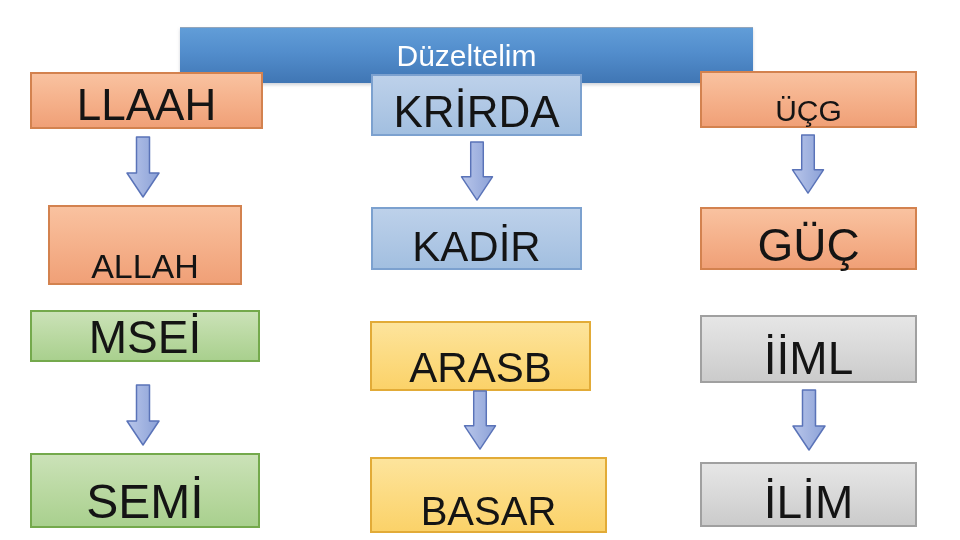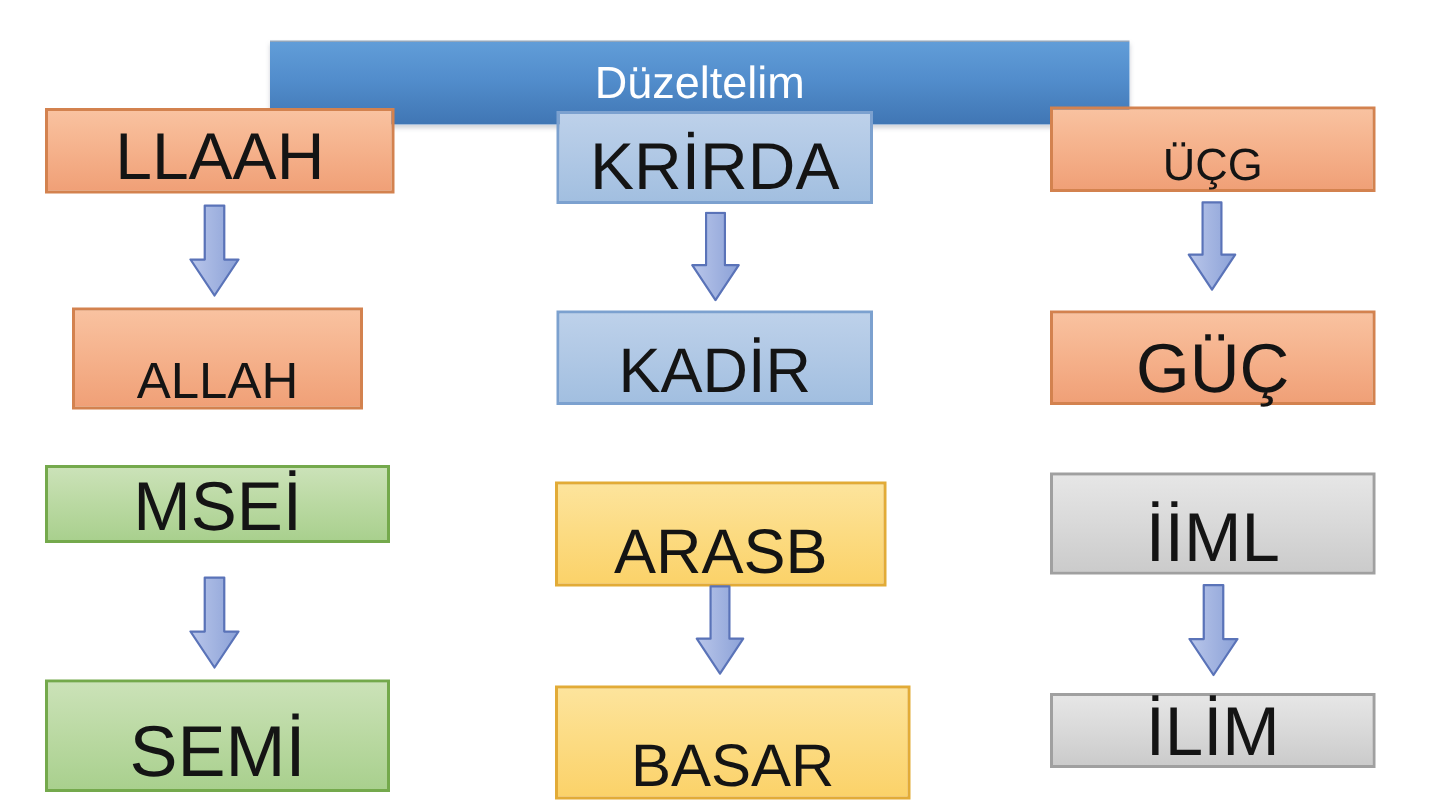--- a/index.html
+++ b/index.html
@@ -65,21 +65,21 @@
   </div>
 
   <div class="box salmon" style="left:30px;top:72px;width:233px;height:57px;font-size:44px;">
     <span>LLAAH</span>
   </div>
 
   <svg class="arrow" style="left:126px;top:136px;" width="34" height="62" viewBox="0 0 34 62">
     <polygon points="10.5,1 23.5,1 23.5,37 33,37 17,61 1,37 10.5,37" fill="url(#arrowGrad)" stroke="#5a73b8" stroke-width="1.5" stroke-linejoin="round"></polygon>
   </svg>
 
-  <div class="box salmon" style="left:48px;top:205px;width:194px;height:68px;font-size:34px;">
+  <div class="box salmon" style="left:48px;top:205px;width:194px;height:80px;font-size:34px;">
     <span>ALLAH</span>
   </div>
 
   <div class="box green" style="left:30px;top:310px;width:230px;height:52px;font-size:46px;">
     <span>MSEİ</span>
   </div>
 
   <svg class="arrow" style="left:126px;top:384px;" width="34" height="62" viewBox="0 0 34 62">
     <polygon points="10.5,1 23.5,1 23.5,37 33,37 17,61 1,37 10.5,37" fill="url(#arrowGrad)" stroke="#5a73b8" stroke-width="1.5" stroke-linejoin="round"></polygon>
   </svg>
@@ -125,17 +125,17 @@
   </div>
 
   <div class="box gray" style="left:700px;top:315px;width:217px;height:68px;font-size:46px;">
     <span>İİML</span>
   </div>
 
   <svg class="arrow" style="left:792px;top:389px;" width="34" height="62" viewBox="0 0 34 62">
     <polygon points="10.5,1 23.5,1 23.5,37 33,37 17,61 1,37 10.5,37" fill="url(#arrowGrad)" stroke="#5a73b8" stroke-width="1.5" stroke-linejoin="round"></polygon>
   </svg>
 
-  <div class="box gray" style="left:700px;top:462px;width:217px;height:50px;font-size:46px;">
+  <div class="box gray" style="left:700px;top:462px;width:217px;height:65px;font-size:46px;">
     <span>İLİM</span>
   </div>
 
 </div>
 
 </body></html>

